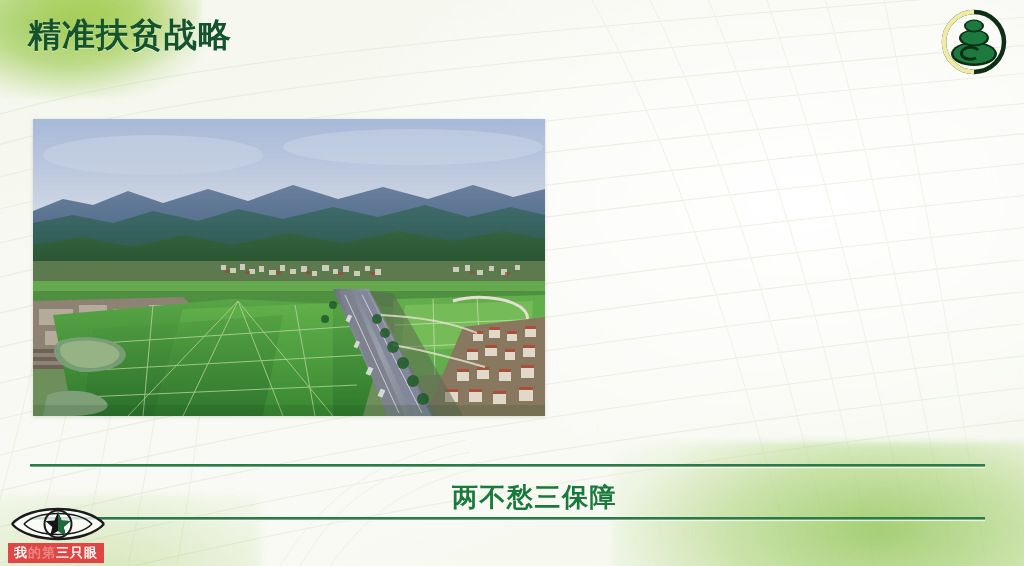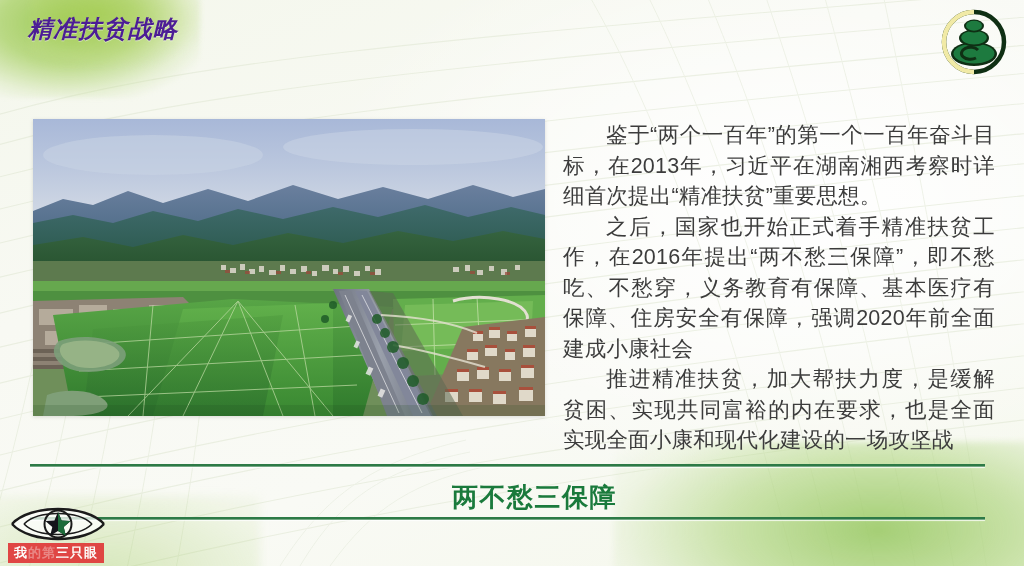--- a/index.html
+++ b/index.html
@@ -42,25 +42,24 @@
   }
   .wash-bl{
     position:absolute;left:-120px;bottom:-120px;width:380px;height:190px;
     background:radial-gradient(ellipse at 60% 40%, rgba(168,206,110,.42) 0%, rgba(200,224,160,.16) 55%, rgba(215,233,190,0) 80%);
     filter:blur(5px);
   }
 
   
   .title{
     position:absolute;left:28px;top:13px;
-    font-size:24px;font-weight:700;letter-spacing:1px;
-    color:#4c1d95;
+    font-size:33px;font-weight:700;letter-spacing:1px;
+    color:#14532d;
     text-shadow:0 1px 0 rgba(255,255,255,.45);
     white-space:nowrap;
-    font-style:italic;
   }
 
   
   .brand-logo{position:absolute;right:14px;top:6px;width:72px;height:72px;}
 
   
   .photo{
     position:absolute;left:33px;top:119px;width:512px;height:297px;
     overflow:hidden;
     box-shadow:0 1px 4px rgba(0,0,0,.13);
@@ -381,25 +380,20 @@
         <circle cx="380" cy="262" r="6"></circle>
           <circle cx="390" cy="280" r="6"></circle>
         <circle cx="300" cy="186" r="4"></circle>
           <circle cx="292" cy="200" r="4"></circle>
       </g>
 
       <rect x="0" y="286" width="512" height="11" fill="#1f4f22" opacity=".18"></rect>
     </svg>
   </div>
 
-  <div class="bodytext">
-    <p>鉴于“两个一百年”的第一个一百年奋斗目标，在2013年，习近平在湖南湘西考察时详细首次提出“精准扶贫”重要思想。</p>
-    <p>之后，国家也开始正式着手精准扶贫工作，在2016年提出“两不愁三保障”，即不愁吃、不愁穿，义务教育有保障、基本医疗有保障、住房安全有保障，强调2020年前全面建成小康社会</p>
-    <p>推进精准扶贫，加大帮扶力度，是缓解贫困、实现共同富裕的内在要求，也是全面实现全面小康和现代化建设的一场攻坚战</p>
-  </div>
 
   <div class="rule top"></div>
   <div class="banner-text">两不愁三保障</div>
   <div class="rule bottom"></div>
 
   <div class="eye-mark">
     <svg viewBox="0 0 100 48" xmlns="http://www.w3.org/2000/svg">
       <path d="M4 26 C22 4 78 4 96 26 C78 46 22 46 4 26 Z" fill="#ffffff" opacity=".75"></path>
       <path d="M4 26 C22 6 78 6 96 26" fill="none" stroke="#1b1b1b" stroke-width="2.4"></path>
       <path d="M4 26 C22 46 78 46 96 26" fill="none" stroke="#1b1b1b" stroke-width="2.4"></path>

